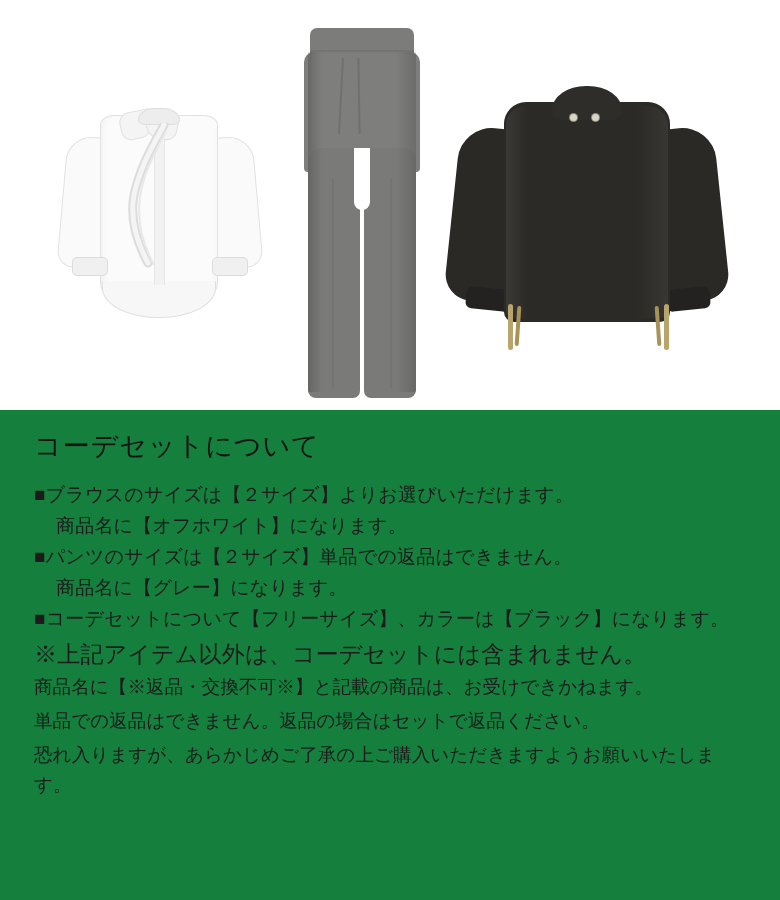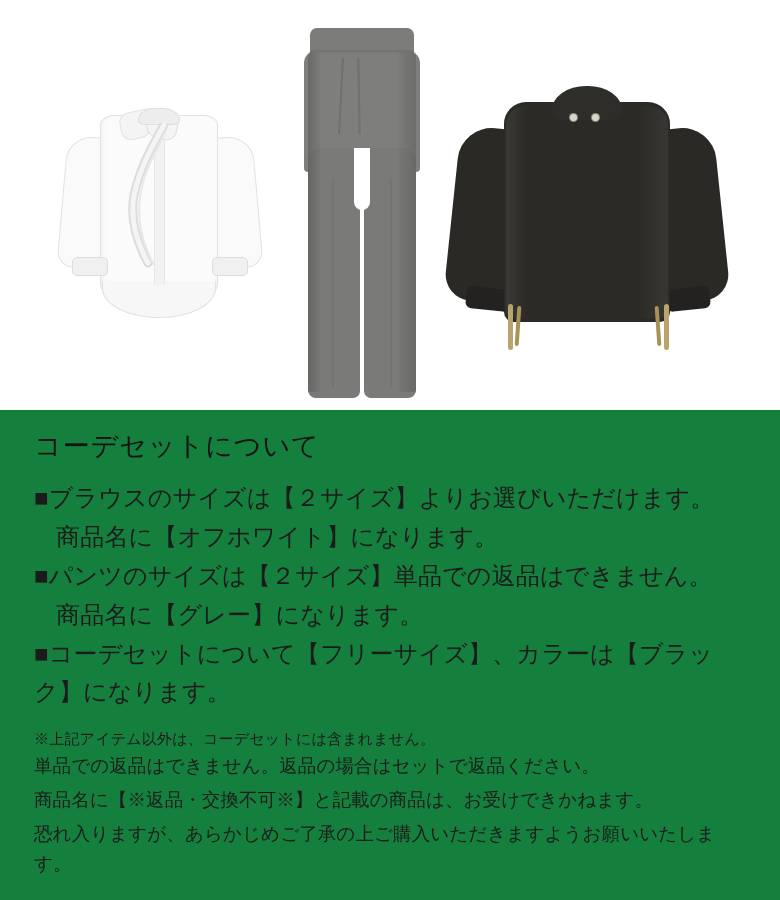--- a/index.html
+++ b/index.html
@@ -356,36 +356,36 @@
     color: #141414;
     margin: 18px 0 16px 0;
   }
 
   .bullet-list {
     list-style: none;
     margin: 0;
     padding: 0;
   }
   .bullet-list li {
-    font-size: 24px;
+    font-size: 19px;
     line-height: 1.58;
     color: #1b1b1b;
     letter-spacing: 0.2px;
     margin-bottom: 1px;
   }
   .bullet-list li.indent {
     padding-left: 22px;
   }
 
   .note-line {
-    font-size: 15px;
+    font-size: 23px;
     line-height: 1.58;
     color: #1b1b1b;
     letter-spacing: 0.2px;
-    margin-top: 17px;
+    margin-top: 3px;
   }
 
   .heading-2 {
     margin-top: 34px;
   }
 
   .paragraph p {
     font-size: 18.5px;
     line-height: 1.62;
     color: #1b1b1b;
@@ -463,19 +463,19 @@
       <li class="indent">商品名に【オフホワイト】になります。</li>
       <li>■パンツのサイズは【２サイズ】単品での返品はできません。</li>
       <li class="indent">商品名に【グレー】になります。</li>
       <li>■コーデセットについて【フリーサイズ】、カラーは【ブラック】になります。</li>
     </ul>
 
     <div class="note-line">※上記アイテム以外は、コーデセットには含まれません。</div>
 
 
     <div class="paragraph">
+      <p>商品名に【※返品・交換不可※】と記載の商品は、お受けできかねます。</p>
       <p>単品での返品はできません。返品の場合はセットで返品ください。</p>
-      <p>商品名に【※返品・交換不可※】と記載の商品は、お受けできかねます。</p>
       <p>恐れ入りますが、あらかじめご了承の上ご購入いただきますようお願いいたします。</p>
     </div>
 
   </div>
 </div>
 
 </body></html>

